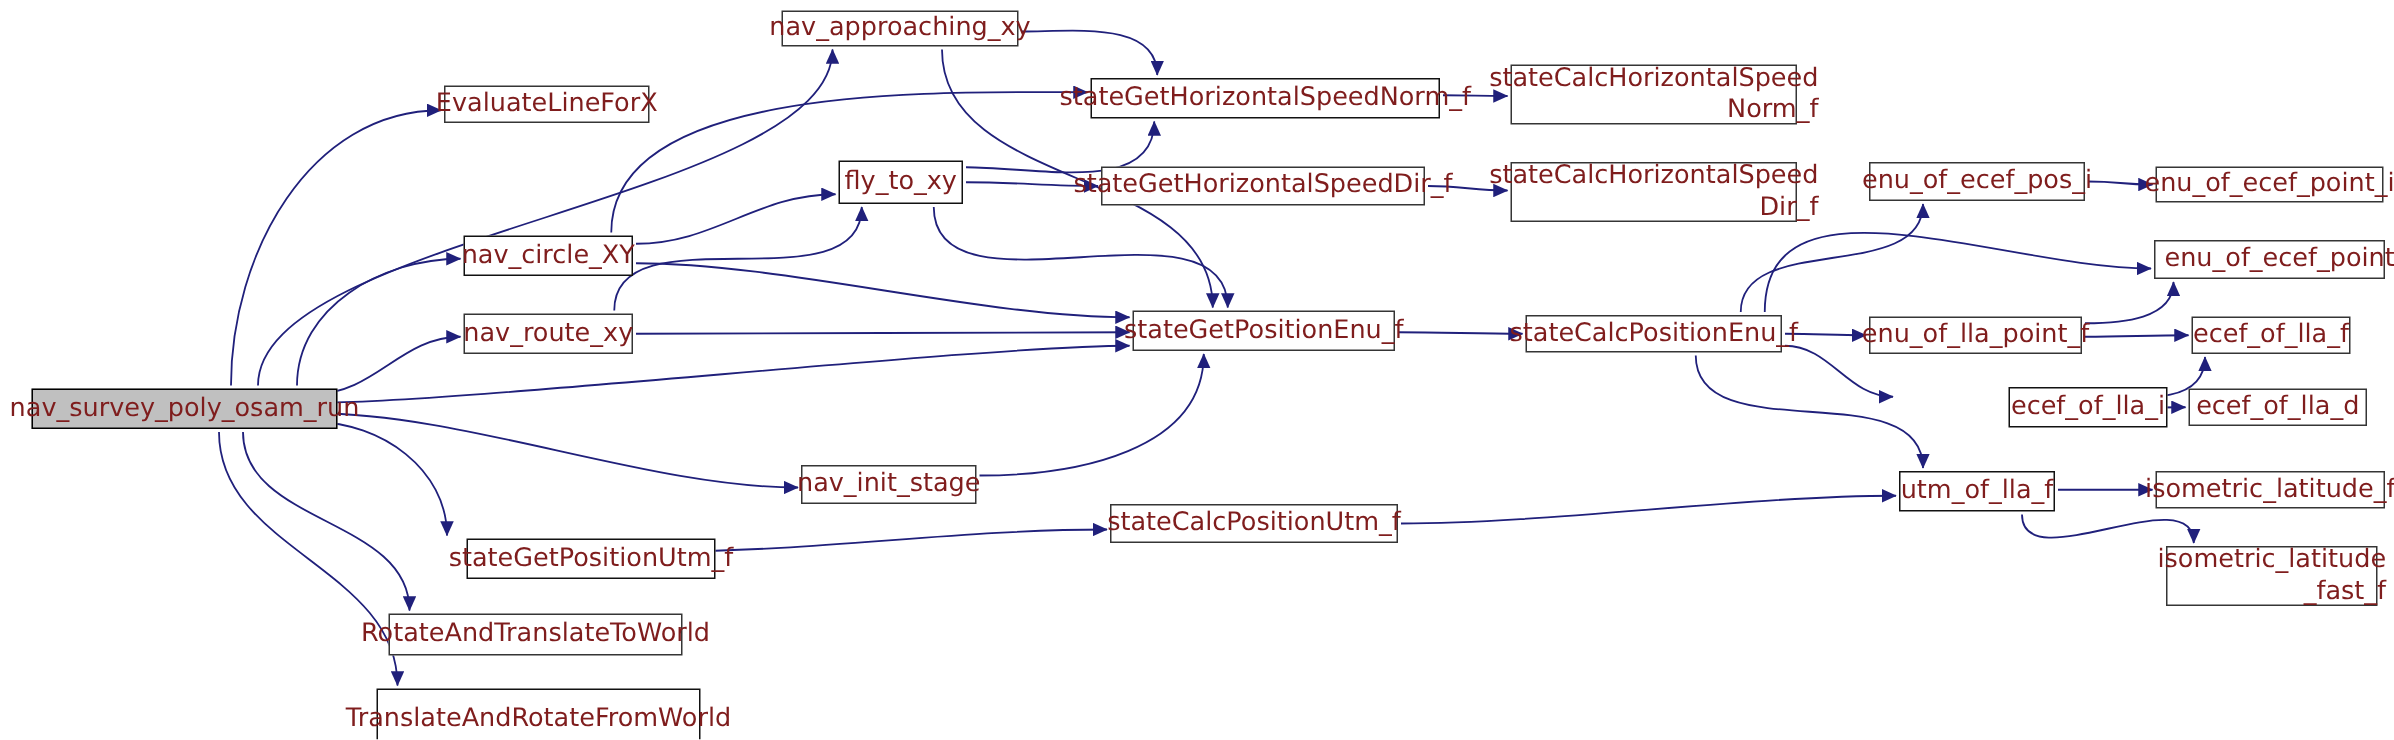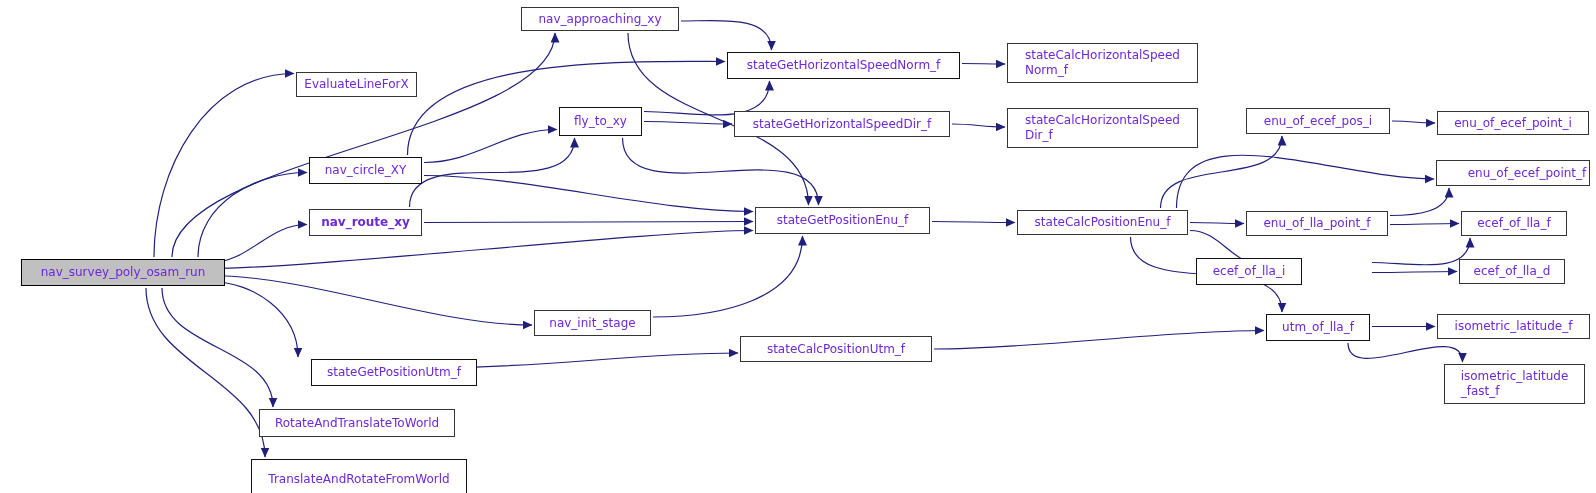--- a/index.html
+++ b/index.html
@@ -10,27 +10,27 @@
     font-family:"DejaVu Sans","Liberation Sans",sans-serif;
     overflow:hidden;
   }
   #edges-layer{position:absolute;left:0;top:0;width:1596px;height:493px;}
   #nodes-layer{position:absolute;left:0;top:0;width:1596px;height:493px;}
   .node{
     position:absolute;
     box-sizing:border-box;
     background:#ffffff;
     border:1px solid #353535;
-    color:#6d28d9;
-    font-size:12px;
+    color:#7f1d1d;
+    font-size:17px;
     line-height:1.25;
     display:flex;
     align-items:center;
     justify-content:center;
-    text-align:left;
+    text-align:right;
     white-space:pre-line;
     cursor:pointer;
   }
   .node.bold{border-width:1.5px;border-color:#111111;}
   .node.root{
     background:#c0c0c0;
     border:1.5px solid #000000;
     cursor:default;
   }
 </style>
@@ -79,40 +79,40 @@
         <path d="M1390,215.5 C1414.7357817745872,215.5 1449,212.7357817745872 1449,188" fill="none" stroke="#20207b" stroke-width="1.2" marker-end="url(#arrowhead)"></path>
         <path d="M1390,224.5 C1416.222753478611,224.5 1432.777246521389,223.5 1459,223.5" fill="none" stroke="#20207b" stroke-width="1.2" marker-end="url(#arrowhead)"></path>
         <path d="M1372,262.5 C1410.3861133745004,262.5 1470,276.38611337450044 1470,238" fill="none" stroke="#20207b" stroke-width="1.2" marker-end="url(#arrowhead)"></path>
         <path d="M1372,272.5 C1404.3022352167773,272.5 1424.6977647832227,271.5 1457,271.5" fill="none" stroke="#20207b" stroke-width="1.2" marker-end="url(#arrowhead)"></path>
         <path d="M1372,326.5 C1395.94,326.5 1411.06,326.5 1435,326.5" fill="none" stroke="#20207b" stroke-width="1.2" marker-end="url(#arrowhead)"></path>
         <path d="M1348,343 C1348,387.1049713751182 1462.5,317.8950286248818 1462.5,362" fill="none" stroke="#20207b" stroke-width="1.2" marker-end="url(#arrowhead)"></path>
       </g>
   </svg>
   <div id="nodes-layer">
       <div class="node root" style="left: 21px; top: 259px; width: 204px; height: 27px;">nav_survey_poly_osam_run</div>
-      <div class="node" style="left: 296px; top: 72px; width: 121px; height: 25px;">EvaluateLineForX</div>
+      <div class="node" style="left: 296px; top: 57px; width: 137px; height: 25px;">EvaluateLineForX</div>
       <div class="node" style="left: 521px; top: 7px; width: 158px; height: 24px;">nav_approaching_xy</div>
       <div class="node bold" style="left: 309px; top: 157px; width: 113px; height: 27px;">nav_circle_XY</div>
-      <div class="node" style="left: 309px; top: 209px; width: 113px; height: 27px; font-weight: bold;">nav_route_xy</div>
+      <div class="node" style="left: 309px; top: 209px; width: 113px; height: 27px;">nav_route_xy</div>
       <div class="node bold" style="left: 559px; top: 107px; width: 83px; height: 29px;">fly_to_xy</div>
       <div class="node bold" style="left: 727px; top: 52px; width: 233px; height: 27px;">stateGetHorizontalSpeedNorm_f</div>
       <div class="node" style="left: 734px; top: 111px; width: 216px; height: 26px;">stateGetHorizontalSpeedDir_f</div>
       <div class="node" style="left: 1007px; top: 43px; width: 191px; height: 40px;">stateCalcHorizontalSpeed
 Norm_f</div>
       <div class="node" style="left: 1007px; top: 108px; width: 191px; height: 40px;">stateCalcHorizontalSpeed
 Dir_f</div>
       <div class="node" style="left: 755px; top: 207px; width: 175px; height: 27px;">stateGetPositionEnu_f</div>
       <div class="node" style="left: 1017px; top: 210px; width: 171px; height: 25px;">stateCalcPositionEnu_f</div>
       <div class="node" style="left: 1246px; top: 108px; width: 144px; height: 26px;">enu_of_ecef_pos_i</div>
       <div class="node" style="left: 1437px; top: 111px; width: 152px; height: 24px;">enu_of_ecef_point_i</div>
       <div class="node" style="left: 1436px; top: 160px; width: 154px; height: 26px; padding-left: 28px;">enu_of_ecef_point_f</div>
       <div class="node" style="left: 1246px; top: 211px; width: 142px; height: 25px;">enu_of_lla_point_f</div>
       <div class="node" style="left: 1461px; top: 211px; width: 106px; height: 25px;">ecef_of_lla_f</div>
-      <div class="node bold" style="left: 1196px; top: 258px; width: 106px; height: 27px;">ecef_of_lla_i</div>
-      <div class="node" style="left: 1459px; top: 259px; width: 106px; height: 25px;">ecef_of_lla_d</div>
+      <div class="node bold" style="left: 1339px; top: 258px; width: 106px; height: 27px;">ecef_of_lla_i</div>
+      <div class="node" style="left: 1459px; top: 259px; width: 119px; height: 25px;">ecef_of_lla_d</div>
       <div class="node bold" style="left: 1266px; top: 314px; width: 104px; height: 27px;">utm_of_lla_f</div>
       <div class="node" style="left: 1437px; top: 314px; width: 153px; height: 25px;">isometric_latitude_f</div>
       <div class="node" style="left: 1444px; top: 364px; width: 141px; height: 40px;">isometric_latitude
 _fast_f</div>
       <div class="node" style="left: 534px; top: 310px; width: 117px; height: 26px;">nav_init_stage</div>
       <div class="node" style="left: 740px; top: 336px; width: 192px; height: 26px;">stateCalcPositionUtm_f</div>
       <div class="node bold" style="left: 279px; top: 359px; width: 166px; height: 27px; margin-left: 32px;">stateGetPositionUtm_f</div>
       <div class="node" style="left: 259px; top: 409px; width: 196px; height: 28px;">RotateAndTranslateToWorld</div>
       <div class="node bold" style="left: 251px; top: 459px; width: 216px; height: 41px;">TranslateAndRotateFromWorld</div>
     </div>

